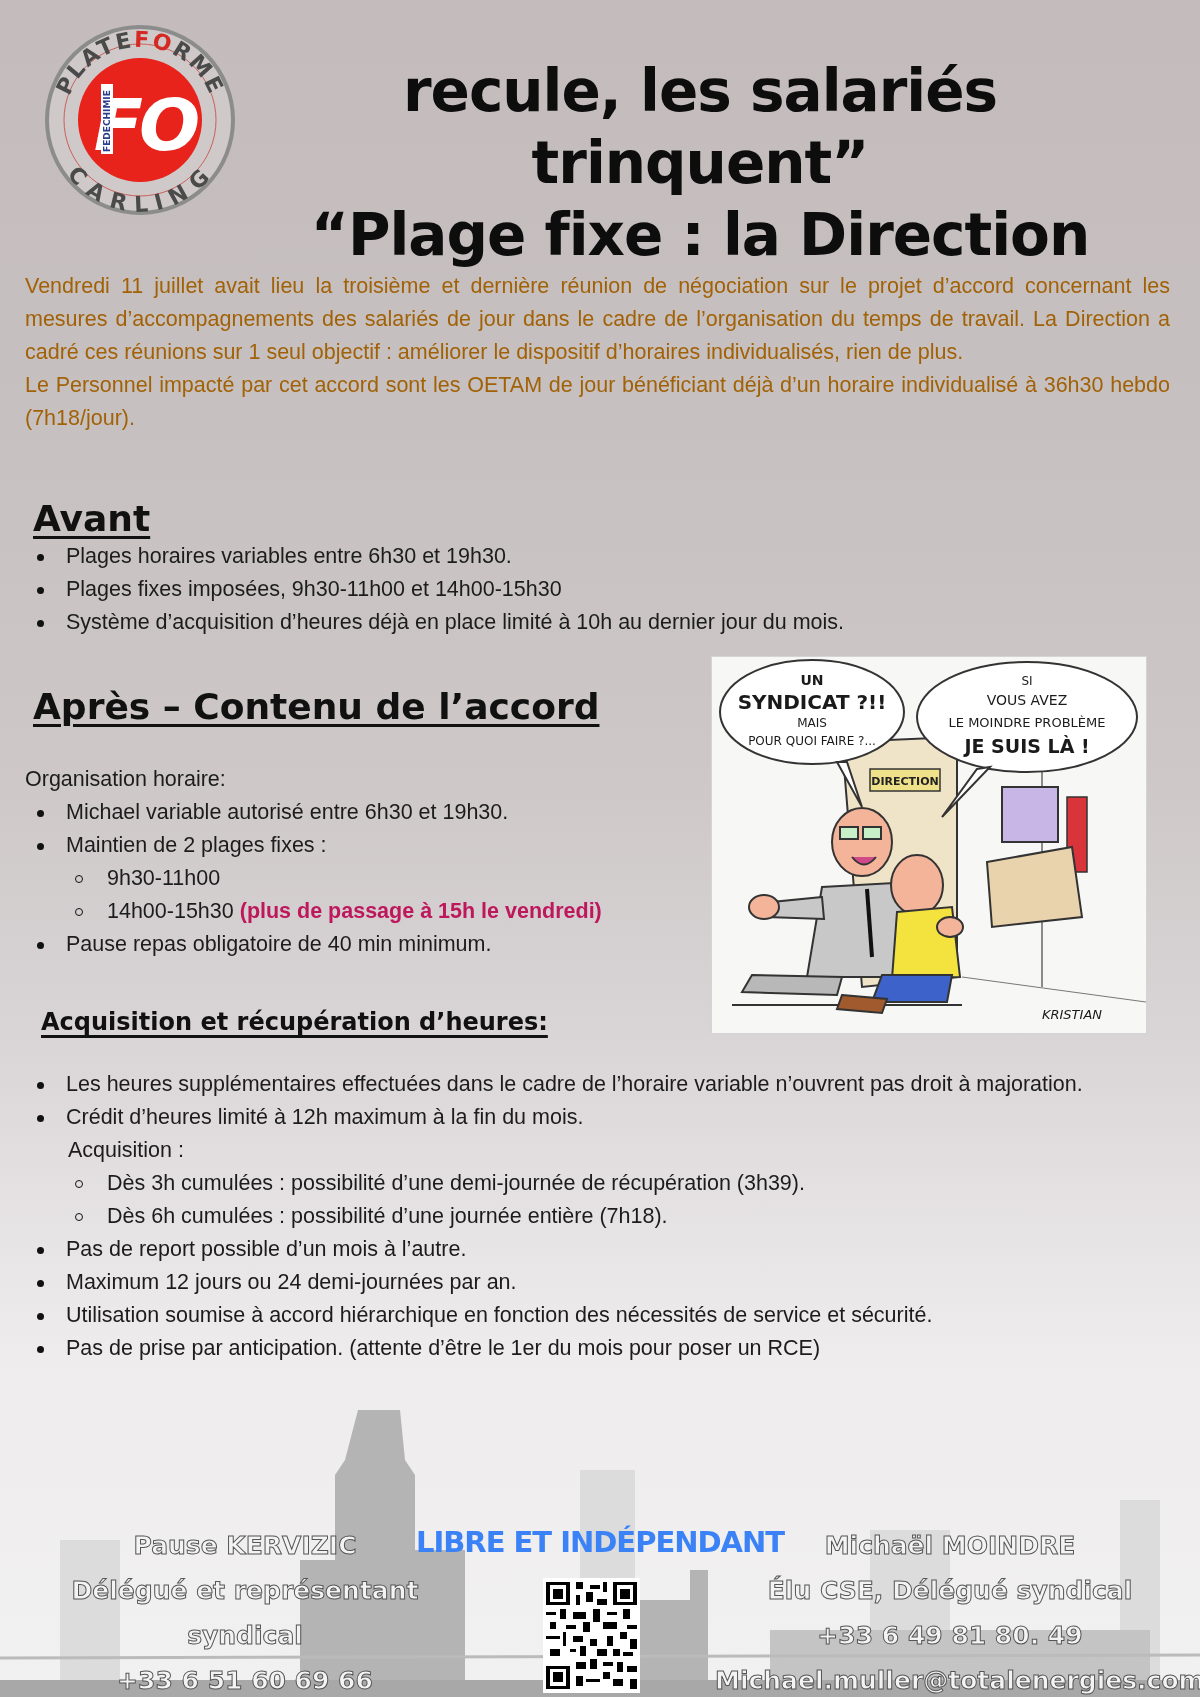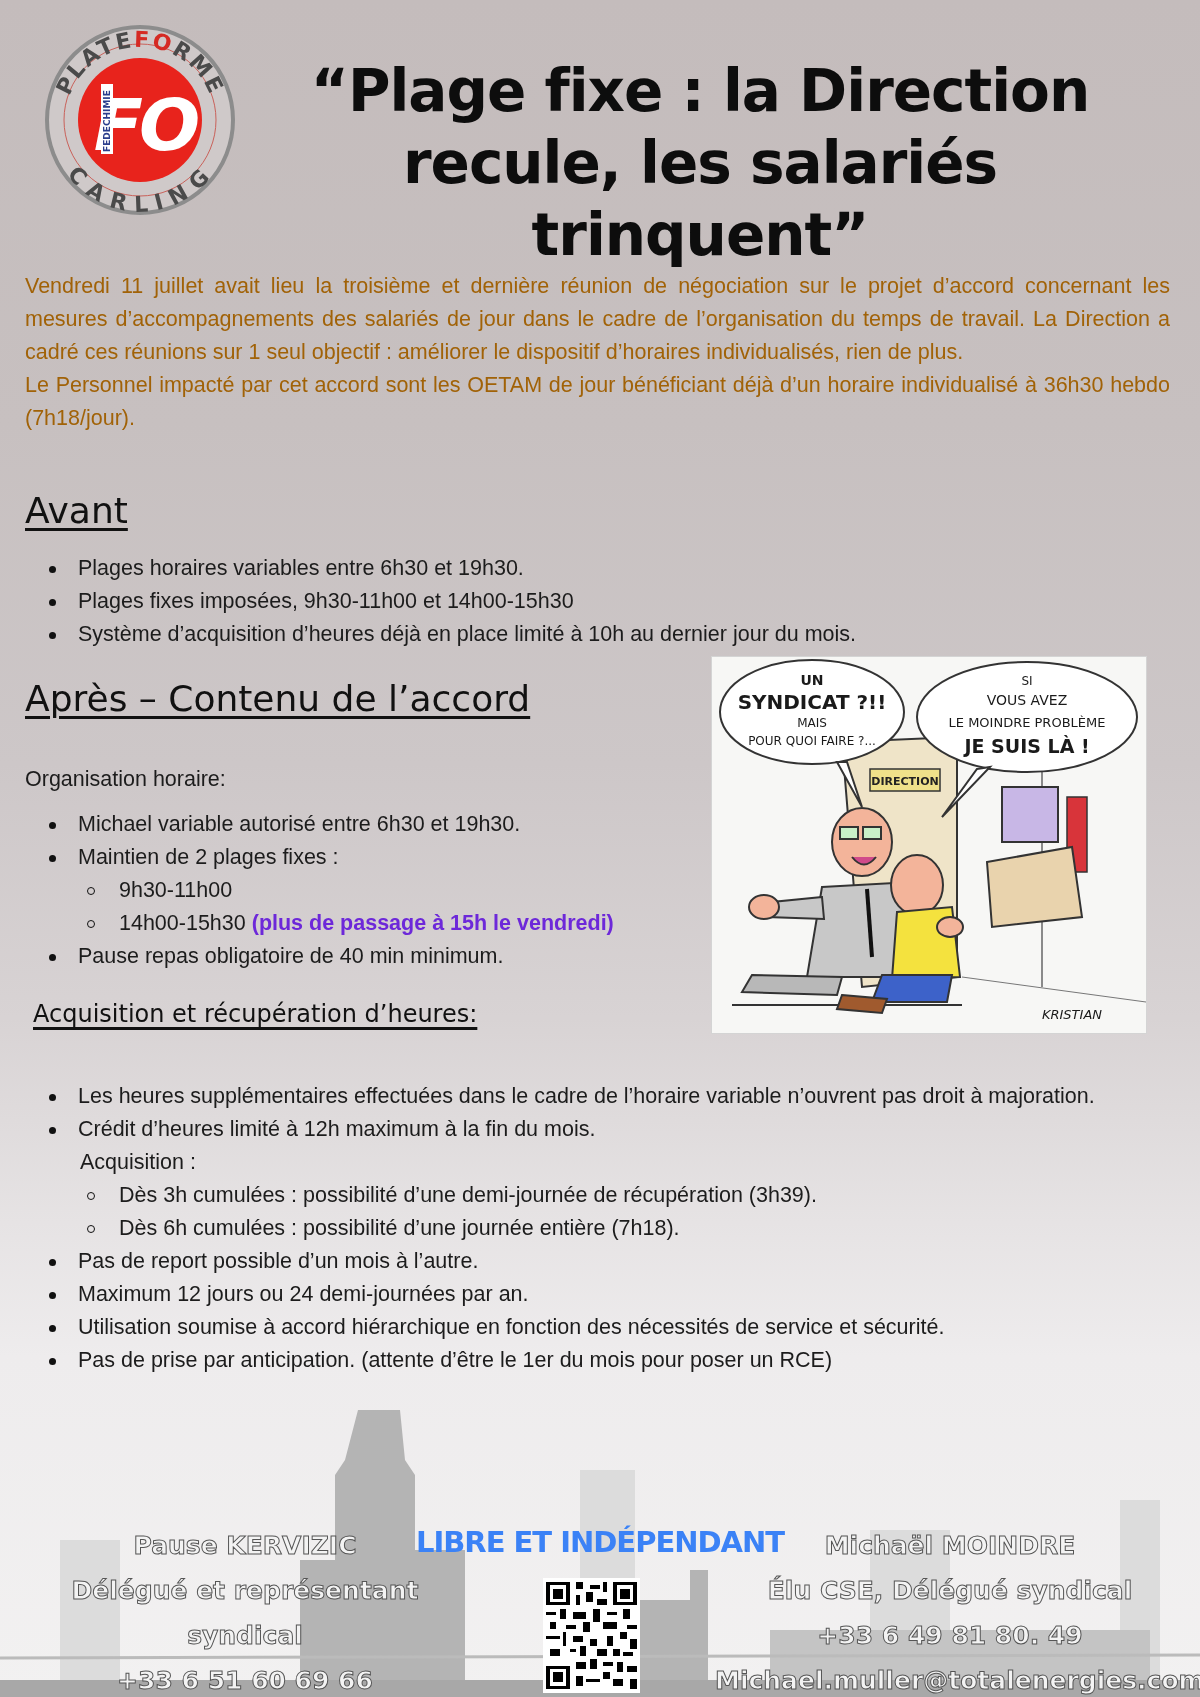--- a/index.html
+++ b/index.html
@@ -21,39 +21,39 @@
     font-family: "DejaVu Sans", sans-serif; letter-spacing: -1px; color: #0d0d0d;
   }
 
   .intro {
     position: absolute; left: 25px; top: 270px; width: 1145px;
     font-size: 21.5px; line-height: 33px; text-align: justify; color: #a16207;
   }
   .intro p { margin: 0; }
 
   h2.section {
-    position: absolute; margin: 0; font-weight: normal; text-decoration: underline;
+    position: absolute; margin: 8px; font-weight: bold; text-decoration: underline;
     text-decoration-thickness: 3px; text-underline-offset: 5px;
     font-family: "DejaVu Sans", sans-serif; color: #111;
   }
   .h-avant { left: 25px; top: 490px; font-size: 36px; }
   .h-apres { left: 25px; top: 678px; font-size: 36px; }
   .h-acq { left: 33px; top: 1000px; font-size: 24px; text-decoration-thickness: 2px; text-underline-offset: 4px; }
 
-  ul.bul { position: absolute; margin: 12px; padding: 0; list-style: none; font-size: 21.5px; line-height: 33px; color: #1c1c1c; }
+  ul.bul { position: absolute; margin: 0; padding: 0; list-style: none; font-size: 21.5px; line-height: 33px; color: #1c1c1c; }
   ul.bul li { position: relative; padding-left: 41px; }
   ul.bul li.l1::before {
     content: ""; position: absolute; left: 12px; top: 14px; width: 7px; height: 7px; border-radius: 50%; background: #111;
   }
   ul.bul li.l2 { padding-left: 82px; }
   ul.bul li.l2::before {
     content: ""; position: absolute; left: 50px; top: 13px; width: 6px; height: 6px; border-radius: 50%; border: 1.5px solid #111; background: transparent;
   }
   ul.bul li.plain { padding-left: 43px; }
-  .red { color: #6d28d9; font-weight: bold; }
+  .red { color: #be185d; font-weight: bold; }
 
   .list-avant { left: 25px; top: 540px; width: 1100px; }
   .org-label { position: absolute; left: 25px; top: 763px; font-size: 21.5px; line-height: 33px; color: #1c1c1c; }
   .list-apres { left: 25px; top: 796px; width: 680px; }
   .list-acq { left: 25px; top: 1068px; width: 1140px; }
 
   
   .cartoon {
     position: absolute; left: 711px; top: 656px; width: 434px; height: 376px;
     background: #f7f7f5; border: 1px solid #d4d4d4; overflow: hidden;
@@ -96,22 +96,22 @@
       <text font-family="DejaVu Sans, sans-serif" font-weight="bold" font-size="22" fill="#4a4a4a" letter-spacing="4" dy="20">
         <textPath href="#arcBot" startOffset="50%" text-anchor="middle">CARLING</textPath>
       </text>
       <text x="110" y="128" text-anchor="middle" font-family="DejaVu Sans, sans-serif" font-weight="bold" font-style="italic" font-size="72" fill="#ffffff" letter-spacing="-4">FO</text>
       <rect x="66" y="62" width="12" height="70" fill="#ffffff"></rect>
       <text x="0" y="0" transform="translate(75,130) rotate(-90)" font-family="DejaVu Sans, sans-serif" font-weight="bold" font-size="9" fill="#2b3e8c">FEDECHIMIE</text>
     </svg>
   </div>
 
   <div class="title">
+    <div>recule, les salariés trinquent”</div>
     <div>“Plage fixe : la Direction</div>
-    <div>recule, les salariés trinquent”</div>
   </div>
 
   <div class="intro">
     <p>Vendredi 11 juillet avait lieu la troisième et dernière réunion de négociation sur le projet d’accord concernant les mesures d’accompagnements des salariés de jour dans le cadre de l’organisation du temps de travail. La Direction a cadré ces réunions sur 1 seul objectif : améliorer le dispositif d’horaires individualisés, rien de plus.</p>
     <p>Le Personnel impacté par cet accord sont les OETAM de jour bénéficiant déjà d’un horaire individualisé à 36h30 hebdo (7h18/jour).</p>
   </div>
 
   <h2 class="section h-avant">Avant</h2>
   <ul class="bul list-avant">
     <li class="l1">Plages horaires variables entre 6h30 et 19h30.</li>

